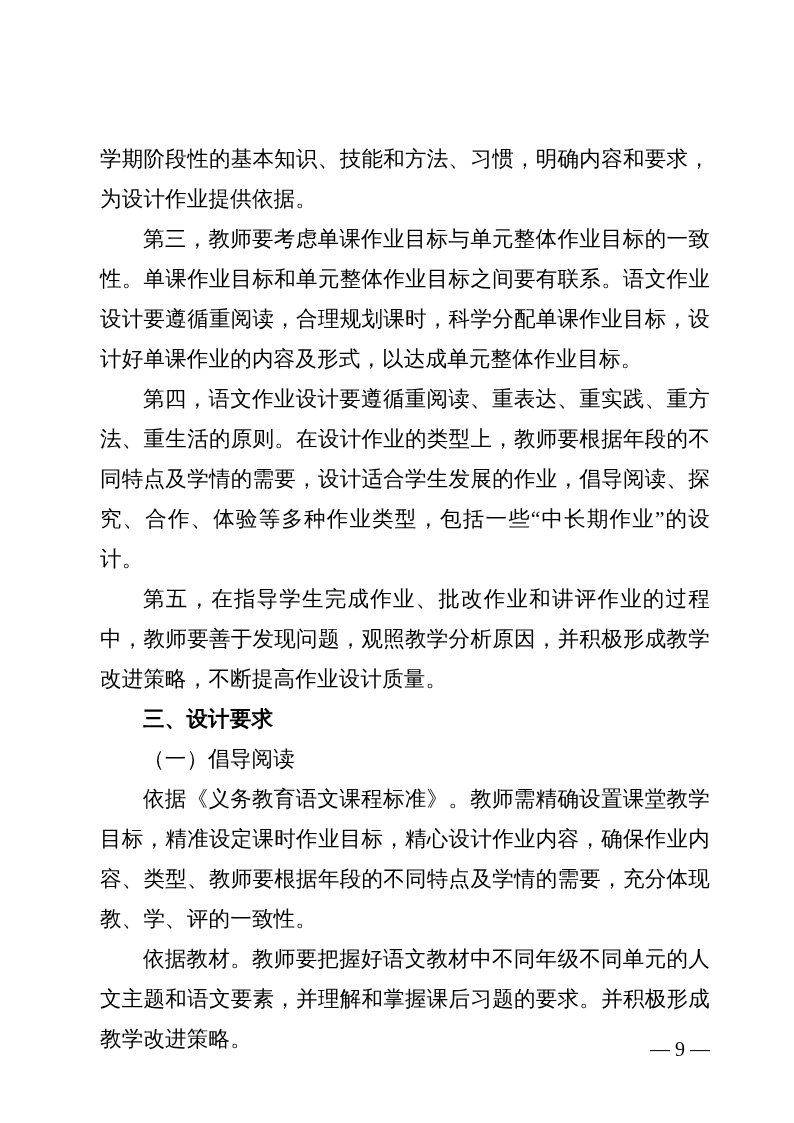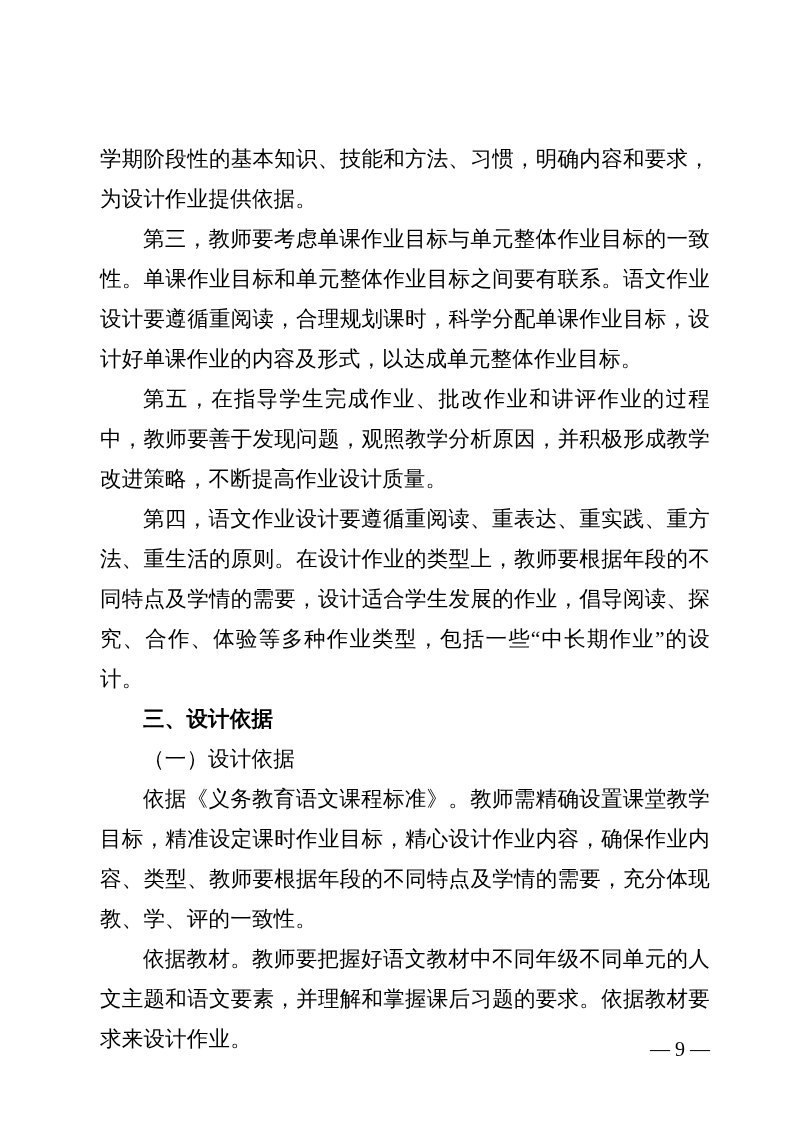--- a/index.html
+++ b/index.html
@@ -52,22 +52,22 @@
     color: #000000;
   }
 </style>
 </head>
 <body>
 
 <div class="page">
   <main class="content">
     <p class="body-text">学期阶段性的基本知识、技能和方法、习惯，明确内容和要求，为设计作业提供依据。</p>
     <p class="body-text indent">第三，教师要考虑单课作业目标与单元整体作业目标的一致性。单课作业目标和单元整体作业目标之间要有联系。语文作业设计要遵循重阅读，合理规划课时，科学分配单课作业目标，设计好单课作业的内容及形式，以达成单元整体作业目标。</p>
+    <p class="body-text indent">第四，语文作业设计要遵循重阅读、重表达、重实践、重方法、重生活的原则。在设计作业的类型上，教师要根据年段的不同特点及学情的需要，设计适合学生发展的作业，倡导阅读、探究、合作、体验等多种作业类型，包括一些“中长期作业”的设计。</p>
     <p class="body-text indent">第五，在指导学生完成作业、批改作业和讲评作业的过程中，教师要善于发现问题，观照教学分析原因，并积极形成教学改进策略，不断提高作业设计质量。</p>
-    <p class="body-text indent">第四，语文作业设计要遵循重阅读、重表达、重实践、重方法、重生活的原则。在设计作业的类型上，教师要根据年段的不同特点及学情的需要，设计适合学生发展的作业，倡导阅读、探究、合作、体验等多种作业类型，包括一些“中长期作业”的设计。</p>
-    <p class="heading1">三、设计依据</p>
-    <p class="heading2">（一）设计依据</p>
+    <p class="heading1">三、设计要求</p>
+    <p class="heading2">（一）倡导阅读</p>
     <p class="body-text indent">依据《义务教育语文课程标准》。教师需精确设置课堂教学目标，精准设定课时作业目标，精心设计作业内容，确保作业内容、类型、教师要根据年段的不同特点及学情的需要，充分体现教、学、评的一致性。</p>
-    <p class="body-text indent">依据教材。教师要把握好语文教材中不同年级不同单元的人文主题和语文要素，并理解和掌握课后习题的要求。依据教材要求来设计作业。</p>
+    <p class="body-text indent">依据教材。教师要把握好语文教材中不同年级不同单元的人文主题和语文要素，并理解和掌握课后习题的要求。并积极形成教学改进策略。</p>
   </main>
 
   <div class="page-footer">— 9 —</div>
 </div>
 
 </body></html>

